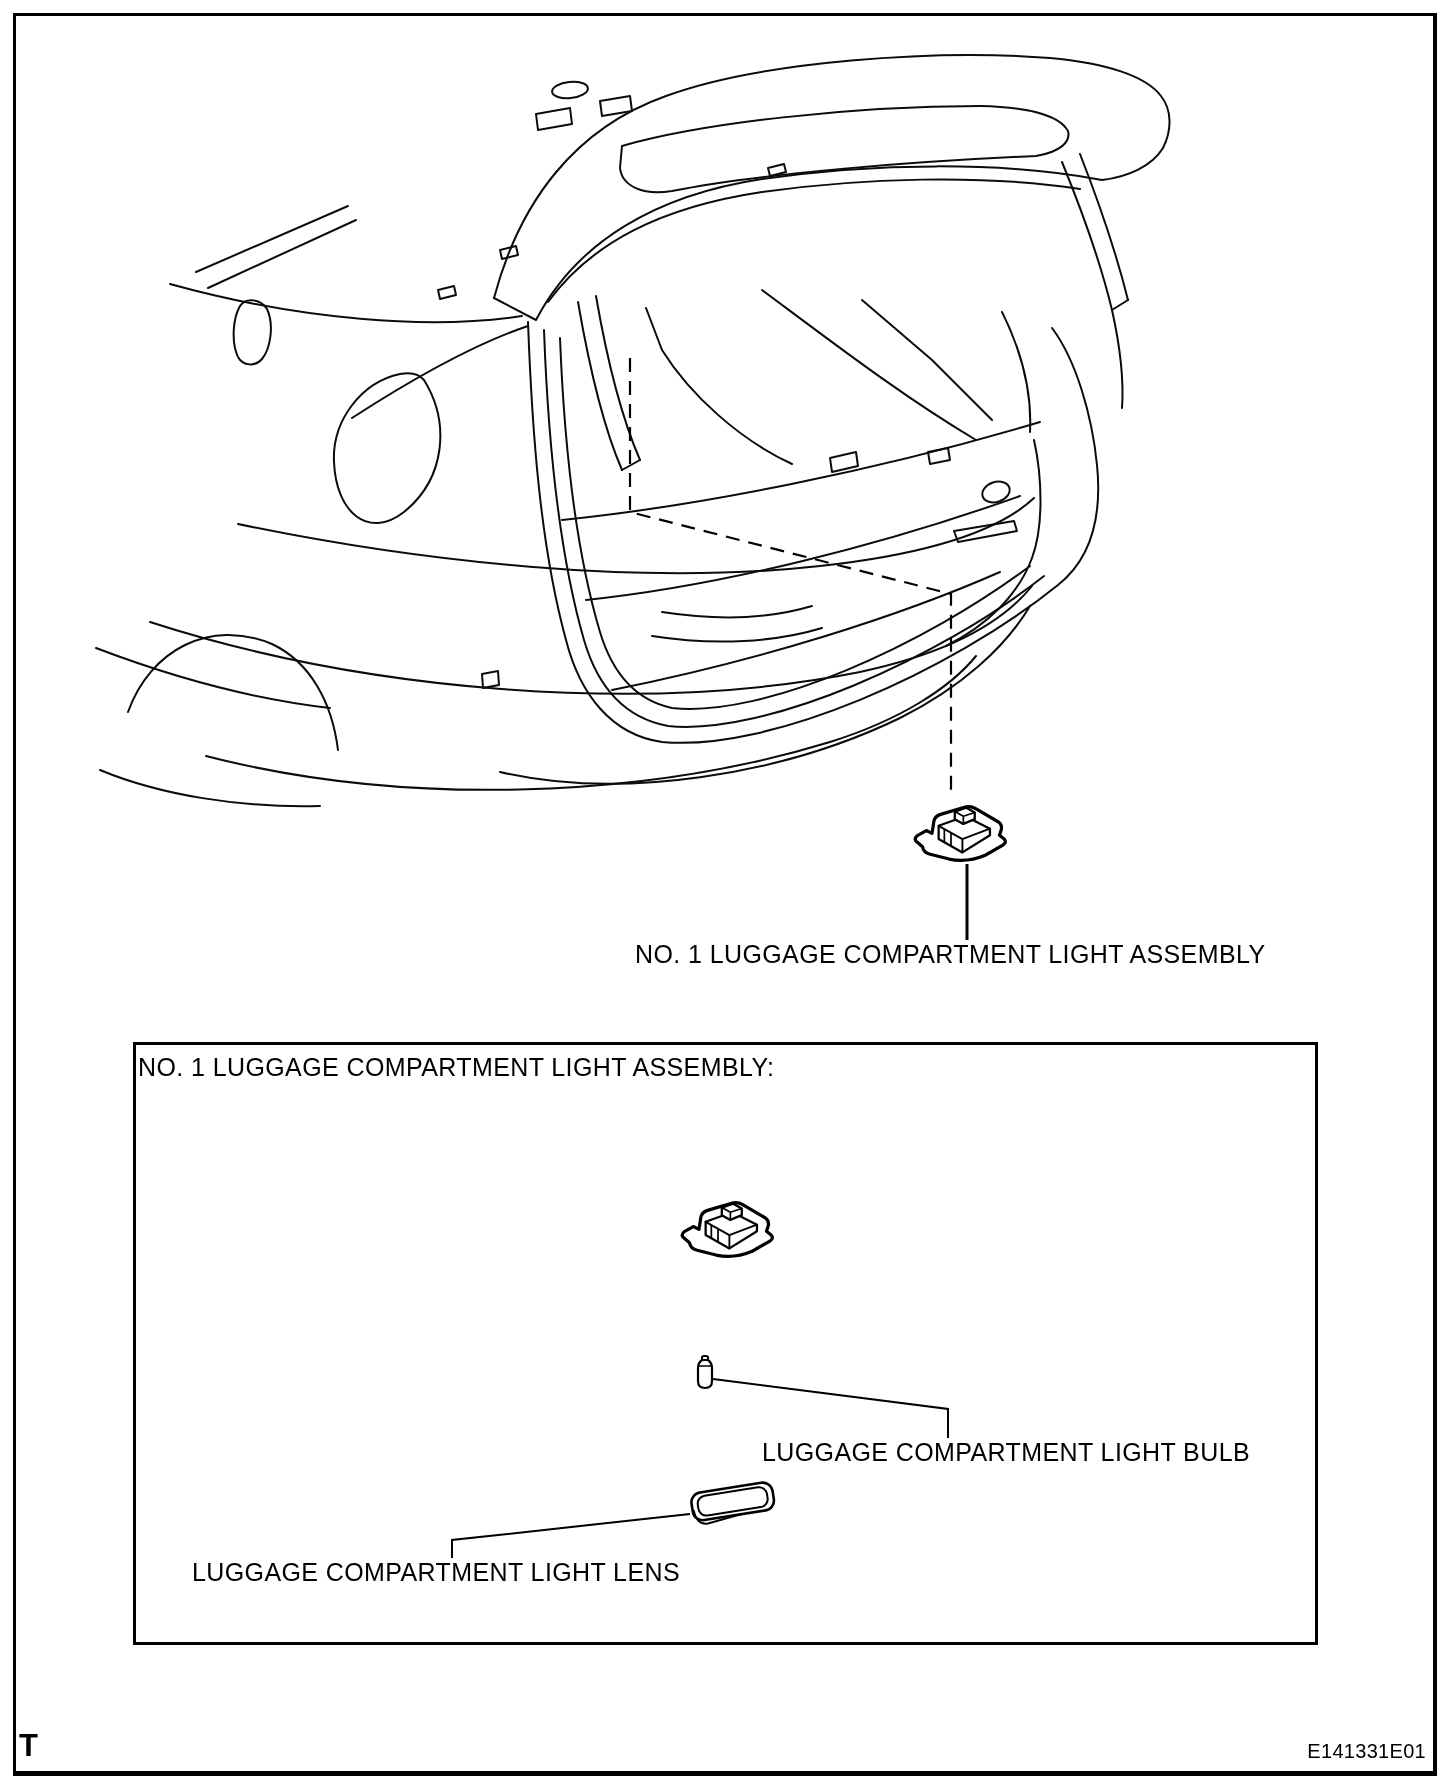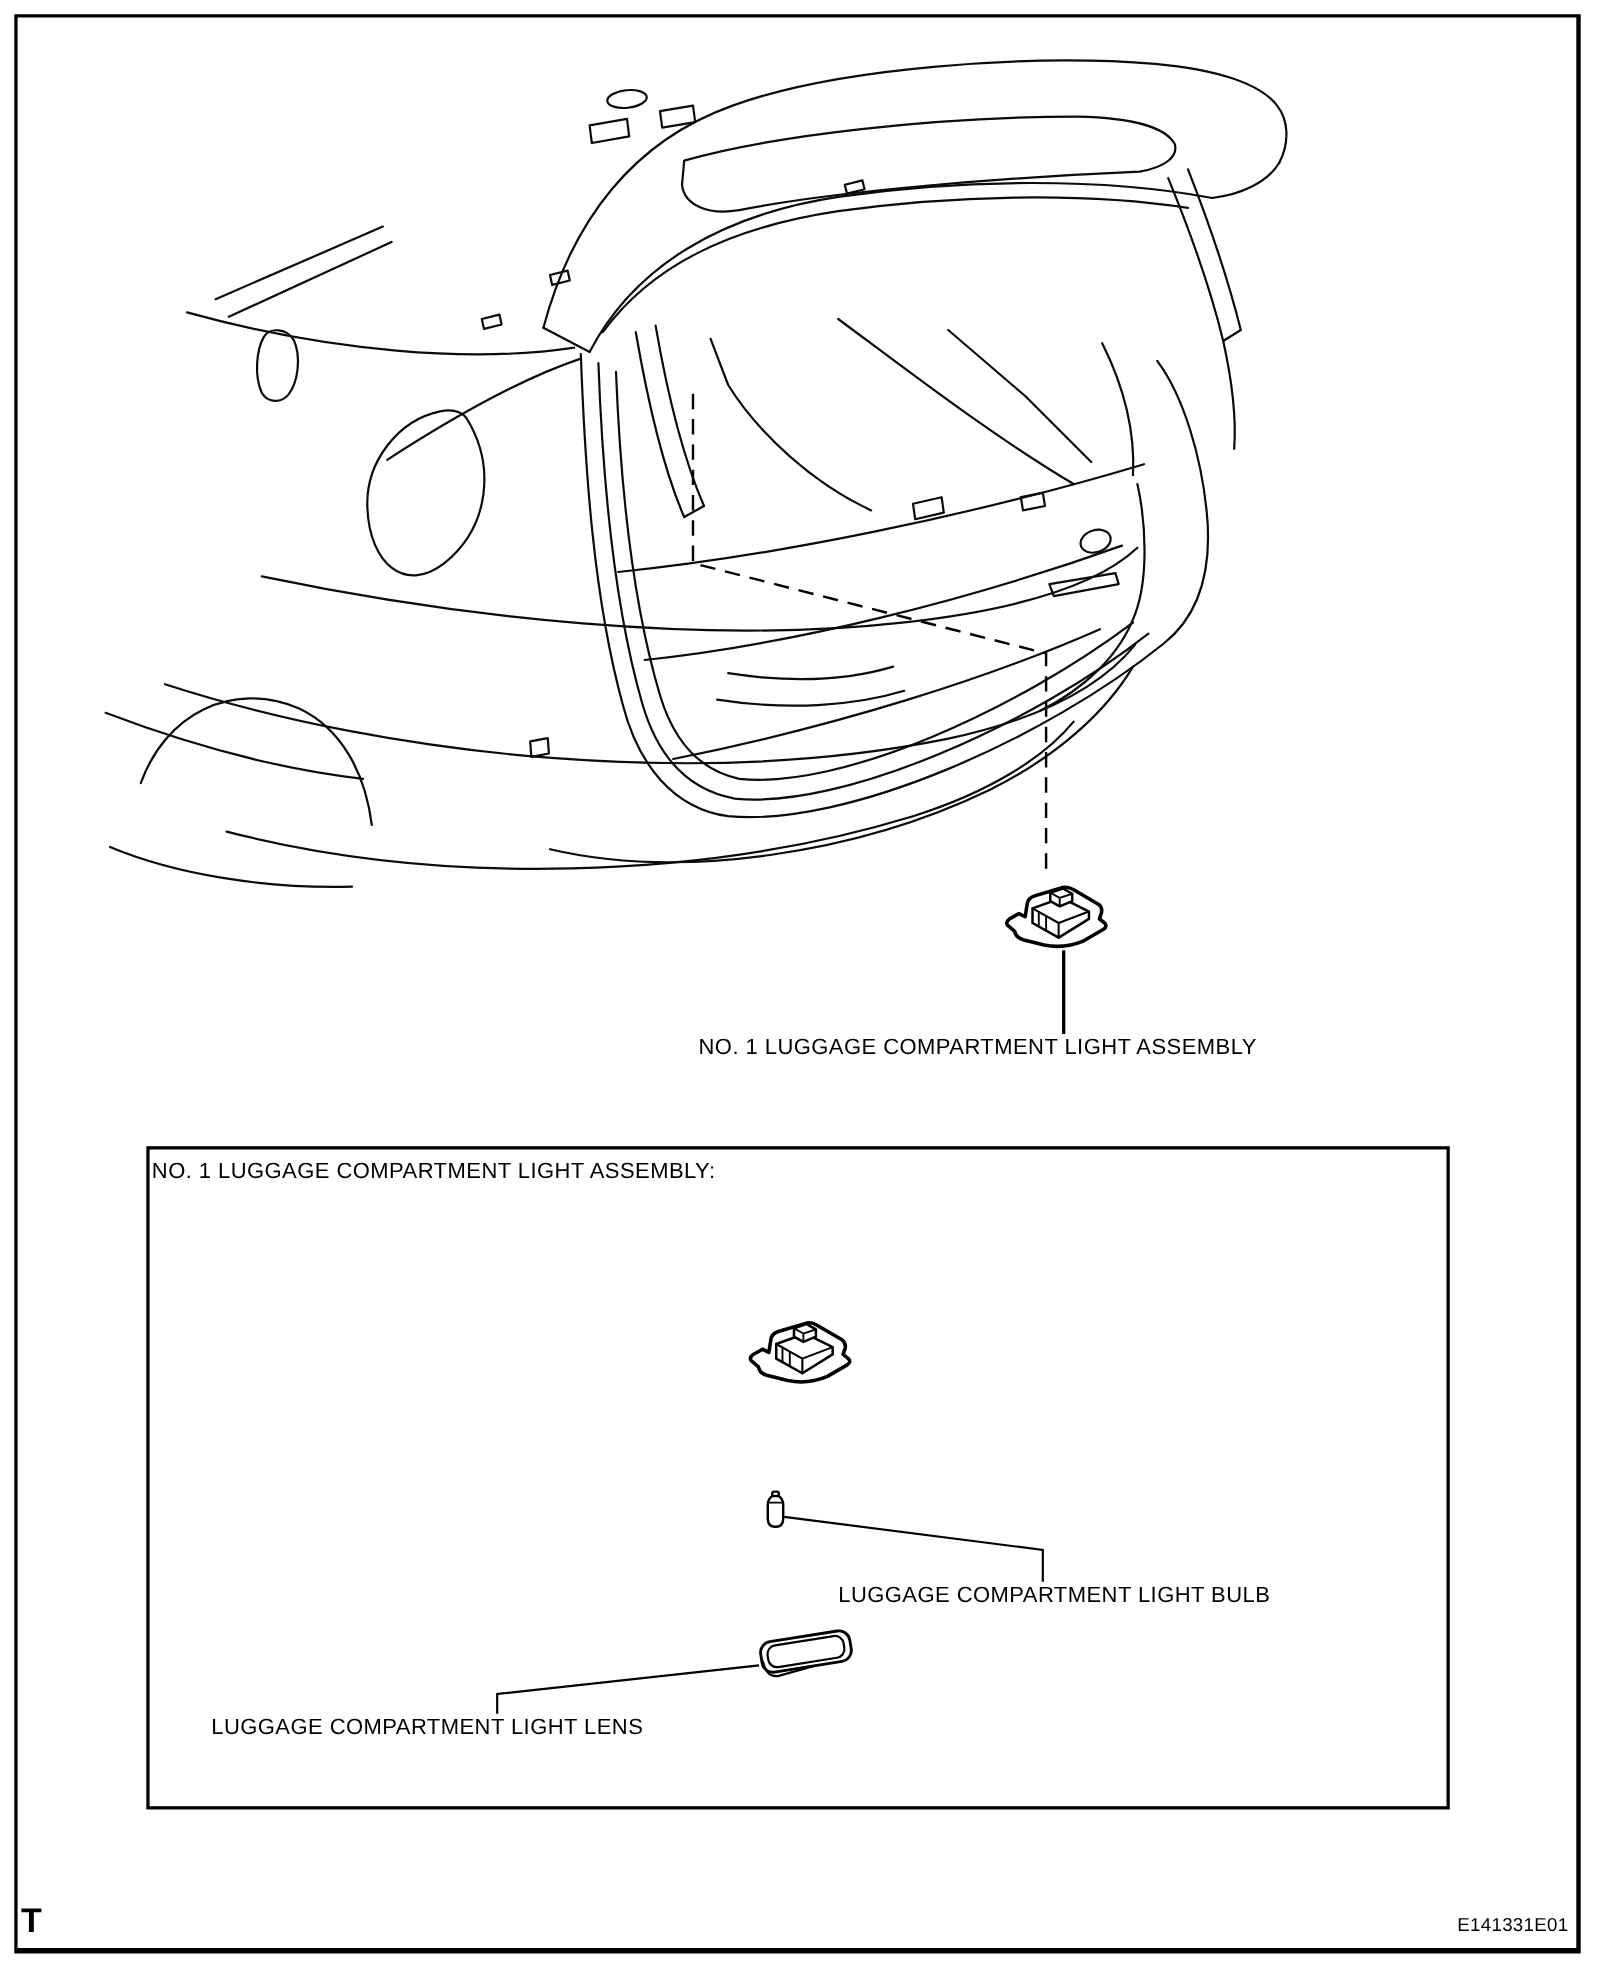--- a/index.html
+++ b/index.html
@@ -31,39 +31,39 @@
   .detail-box{
     position:absolute;
     left:133px; top:1042px;
     width:1185px; height:603px;
     border:3px solid #000;
     box-sizing:border-box;
     background:transparent;
   }
   .lbl{
     position:absolute;
-    font-size:20px;
+    font-size:25px;
     letter-spacing:0.4px;
     white-space:nowrap;
     line-height:1.1;
   }
   .assembly-label{ left:635px; top:941px; }
   .box-title{ left:138px; top:1054px; }
   .bulb-label{ left:762px; top:1439px; }
   .lens-label{ left:192px; top:1559px; }
   .page-letter{
     position:absolute;
     left:19px; top:1728px;
     font-size:31px;
     font-weight:700;
   }
   .figure-code{
     position:absolute;
     right:30px; top:1740px;
-    font-size:17px;
+    font-size:20px;
     letter-spacing:0.3px;
   }
 </style>
 </head>
 <body>
 
 <div class="page">
 
   <div class="page-border"></div>
 

